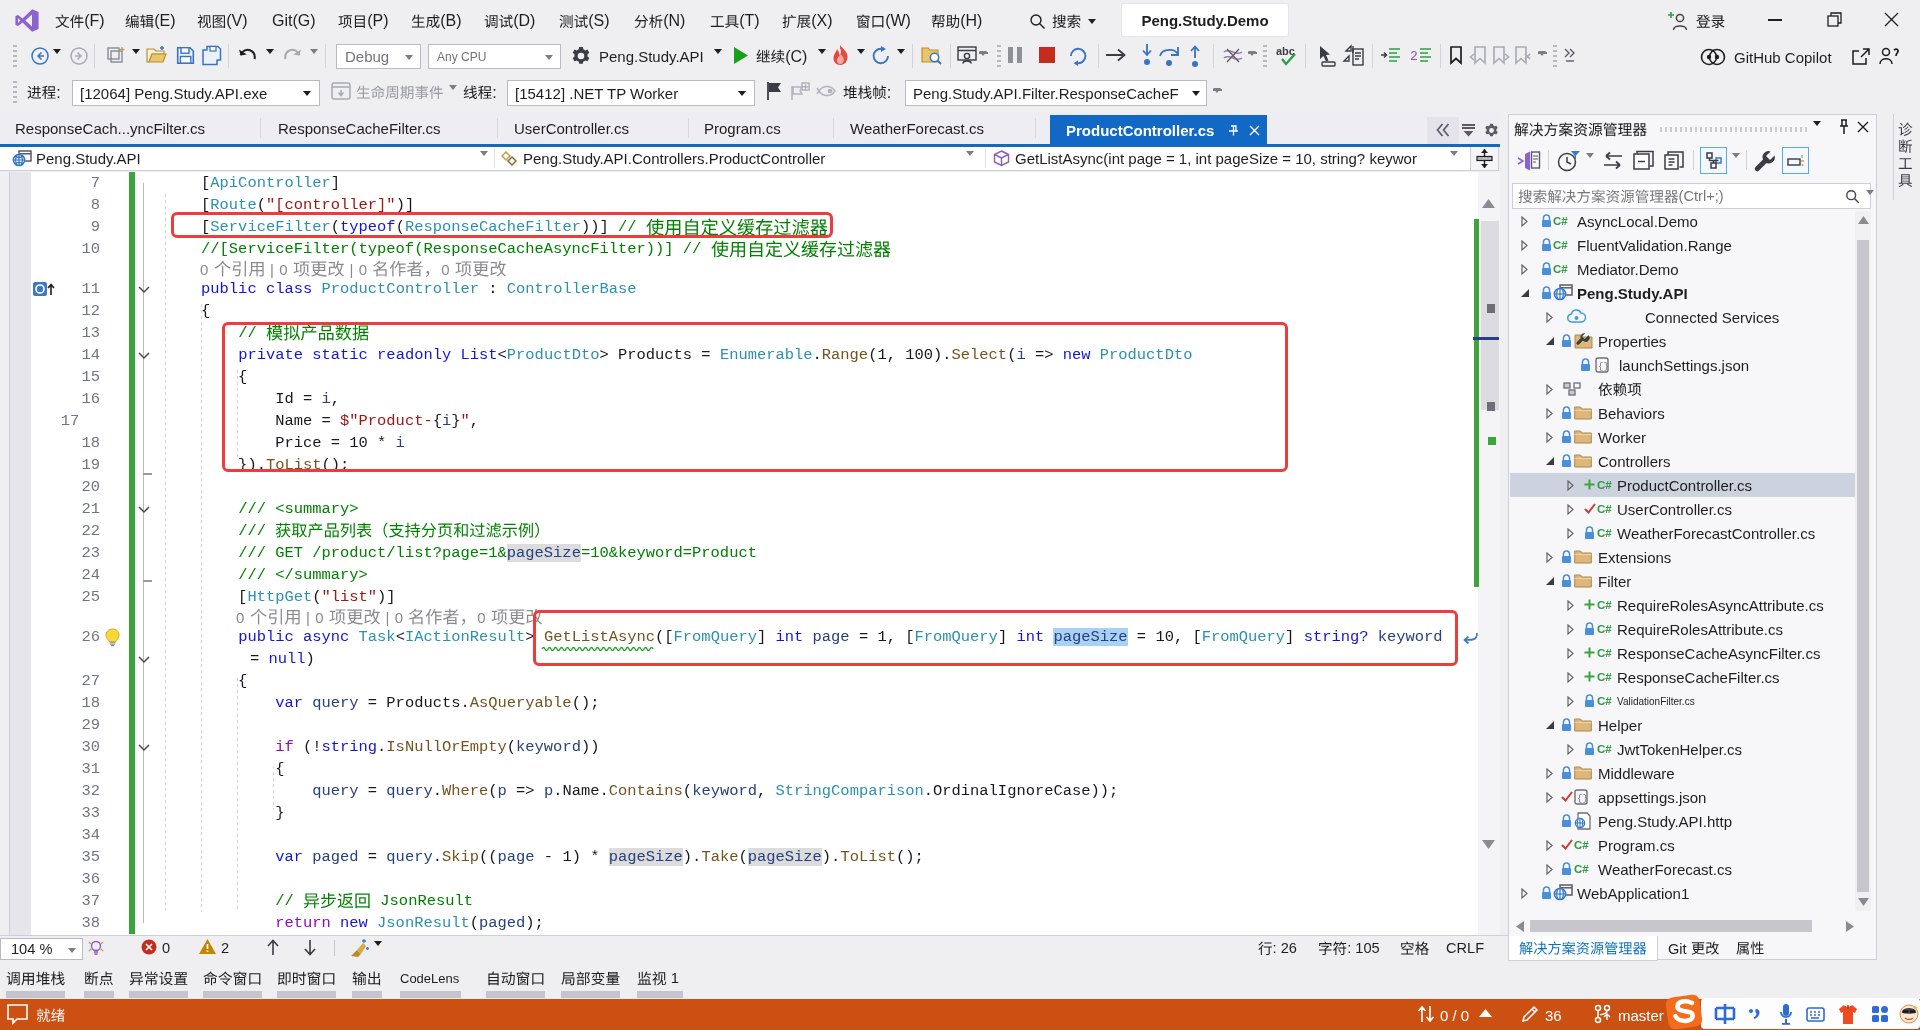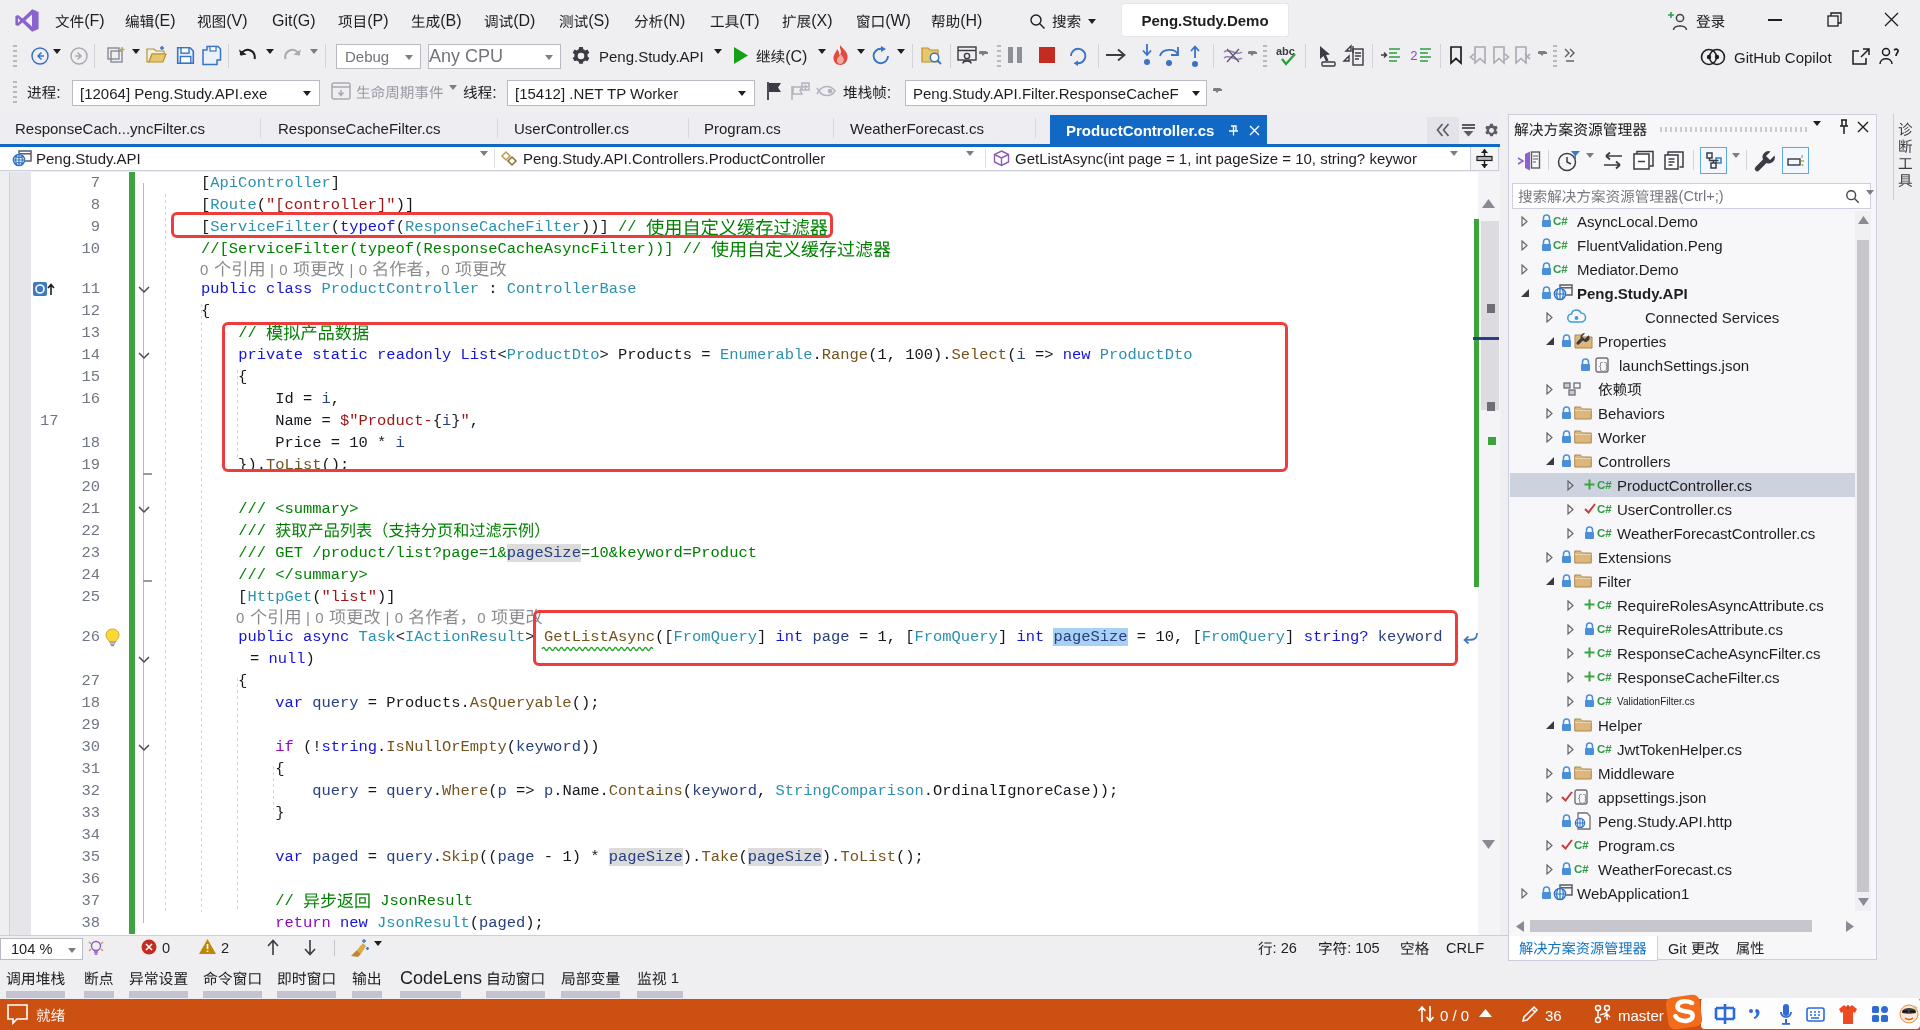--- a/index.html
+++ b/index.html
@@ -305,21 +305,21 @@
 <path d="M19 3.5 L17.3 9.6 L11.2 8.4 Z" fill="#A9A9B2" stroke="none"></path>
     </svg>
   </div>
 <div style="left:310px;top:54px"><span class="caret caretg"></span></div>
 <div style="left:325px;top:44px;width:1px;height:24px;background:#D2D2DA"></div>
 <div class="combo" style="left:336px;top:44px;width:85px;height:25px">
     <span style="color:#72727A;font-size:15px;margin-left:8px">Debug</span>
     <span class="caret caretg" style="position:absolute;right:7px;top:10px"></span>
   </div>
 <div class="combo" style="left:428px;top:44px;width:133px;height:25px">
-    <span style="color:#72727A;font-size:18px;">Any CPU</span>
+    <span style="color:#72727A;font-size:12px;margin-left:8px">Any CPU</span>
     <span class="caret caretg" style="position:absolute;right:7px;top:10px"></span>
   </div>
 <div style="left:571px;top:46px">
     <svg width="20" height="20" viewBox="0 0 20 20" fill="#3B3B44">
 <path d="M8.2 1 h3.6 l.5 2.3 a7 7 0 0 1 1.9 1.1 l2.3-.8 1.8 3.1-1.8 1.6 a7 7 0 0 1 0 2.2 l1.8 1.6-1.8 3.1-2.3-.8 a7 7 0 0 1-1.9 1.1 l-.5 2.3 h-3.6 l-.5-2.3 a7 7 0 0 1-1.9-1.1 l-2.3.8-1.8-3.1 1.8-1.6 a7 7 0 0 1 0-2.2 L1.7 6.7 3.5 3.6 l2.3.8 a7 7 0 0 1 1.9-1.1 Z M10 6.7 a3.3 3.3 0 1 0 0 6.6 3.3 3.3 0 0 0 0-6.6 Z" fill-rule="evenodd"></path>
     </svg>
   </div>
 <div class="t" style="left:599px;top:44px;width:120px;height:25px;font-size:15px">Peng.Study.API</div>
 <div style="left:714px;top:54px"><span class="caret"></span></div>
 <div style="left:733px;top:46px">
@@ -651,21 +651,21 @@
 <div class="t mono" style="left:40px;top:172px;width:60px;height:22px;color:#6F7585;justify-content:flex-end"><span style="width:100%;text-align:right">7</span></div>
 <div class="t mono" style="left:40px;top:194px;width:60px;height:22px;color:#6F7585;justify-content:flex-end"><span style="width:100%;text-align:right">8</span></div>
 <div class="t mono" style="left:40px;top:216px;width:60px;height:22px;color:#6F7585;justify-content:flex-end"><span style="width:100%;text-align:right">9</span></div>
 <div class="t mono" style="left:40px;top:238px;width:60px;height:22px;color:#6F7585;justify-content:flex-end"><span style="width:100%;text-align:right">10</span></div>
 <div class="t mono" style="left:40px;top:278px;width:60px;height:22px;color:#6F7585;justify-content:flex-end"><span style="width:100%;text-align:right">11</span></div>
 <div class="t mono" style="left:40px;top:300px;width:60px;height:22px;color:#6F7585;justify-content:flex-end"><span style="width:100%;text-align:right">12</span></div>
 <div class="t mono" style="left:40px;top:322px;width:60px;height:22px;color:#6F7585;justify-content:flex-end"><span style="width:100%;text-align:right">13</span></div>
 <div class="t mono" style="left:40px;top:344px;width:60px;height:22px;color:#6F7585;justify-content:flex-end"><span style="width:100%;text-align:right">14</span></div>
 <div class="t mono" style="left:40px;top:366px;width:60px;height:22px;color:#6F7585;justify-content:flex-end"><span style="width:100%;text-align:right">15</span></div>
 <div class="t mono" style="left:40px;top:388px;width:60px;height:22px;color:#6F7585;justify-content:flex-end"><span style="width:100%;text-align:right">16</span></div>
-<div class="t mono" style="left:40px;top:410px;width:60px;height:22px;color:#6F7585;justify-content:flex-end"><span style="width:100%;text-align:left">17</span></div>
+<div class="t mono" style="left:40px;top:410px;width:60px;height:22px;color:#6F7585;justify-content:flex-end"><span style="width:100%;text-align:center">17</span></div>
 <div class="t mono" style="left:40px;top:432px;width:60px;height:22px;color:#6F7585;justify-content:flex-end"><span style="width:100%;text-align:right">18</span></div>
 <div class="t mono" style="left:40px;top:454px;width:60px;height:22px;color:#6F7585;justify-content:flex-end"><span style="width:100%;text-align:right">19</span></div>
 <div class="t mono" style="left:40px;top:476px;width:60px;height:22px;color:#6F7585;justify-content:center"><span style="width:100%;text-align:right">20</span></div>
 <div class="t mono" style="left:40px;top:498px;width:60px;height:22px;color:#6F7585;justify-content:flex-end"><span style="width:100%;text-align:right">21</span></div>
 <div class="t mono" style="left:40px;top:520px;width:60px;height:22px;color:#6F7585;justify-content:flex-end"><span style="width:100%;text-align:right">22</span></div>
 <div class="t mono" style="left:40px;top:542px;width:60px;height:22px;color:#6F7585;justify-content:flex-end"><span style="width:100%;text-align:right">23</span></div>
 <div class="t mono" style="left:40px;top:564px;width:60px;height:22px;color:#6F7585;justify-content:flex-end"><span style="width:100%;text-align:right">24</span></div>
 <div class="t mono" style="left:40px;top:586px;width:60px;height:22px;color:#6F7585;justify-content:flex-end"><span style="width:100%;text-align:right">25</span></div>
 <div class="t mono" style="left:40px;top:626px;width:60px;height:22px;color:#6F7585;justify-content:flex-end"><span style="width:100%;text-align:right">26</span></div>
 <div class="t mono" style="left:40px;top:670px;width:60px;height:22px;color:#6F7585;justify-content:flex-end"><span style="width:100%;text-align:right">27</span></div>
@@ -1099,21 +1099,21 @@
       <path d="M1 1 L6 5.5 L1 10 Z" fill="none" stroke="#646464" stroke-width="1.2"></path>
     </svg>
   </div>
 <div style="left:1541px;top:238px">
     <svg width="11" height="14" viewBox="0 0 11 14">
 <path d="M2.5 6 V4 a3 3 0 0 1 6 0 V6" fill="none" stroke="#4A90D9" stroke-width="1.5"></path>
 <rect x="1" y="6" width="9" height="7" rx="1" fill="#4A90D9"></rect>
     </svg>
   </div>
 <div style="left:1553px;top:237px;width:17px;height:16px;color:#2E9B42;font-size:11.5px;font-weight:bold;display:flex;align-items:center;font-family:'Liberation Sans'">C#</div>
-<div class="t" style="left:1577px;top:233px;width:250px;height:24px;font-size:15px;">FluentValidation.Peng</div>
+<div class="t" style="left:1577px;top:233px;width:250px;height:24px;font-size:15px;">FluentValidation.Range</div>
 <div style="left:1521px;top:264px">
     <svg width="7" height="11" viewBox="0 0 7 11">
       <path d="M1 1 L6 5.5 L1 10 Z" fill="none" stroke="#646464" stroke-width="1.2"></path>
     </svg>
   </div>
 <div style="left:1541px;top:262px">
     <svg width="11" height="14" viewBox="0 0 11 14">
 <path d="M2.5 6 V4 a3 3 0 0 1 6 0 V6" fill="none" stroke="#4A90D9" stroke-width="1.5"></path>
 <rect x="1" y="6" width="9" height="7" rx="1" fill="#4A90D9"></rect>
     </svg>
@@ -1644,21 +1644,21 @@
       </g>
     </svg></div>
 <div style="left:277px;top:991px;width:59px;height:7px;background:#C3C4CF"></div>
 <div class="fr" style="left:352px;top:965px;height:26px;"><svg width="29.6" height="14.8" viewBox="0 -880 2000 1000" fill="currentColor" style="flex:none;display:block;">
       <g transform="scale(1,-1)">
         <use href="#g8f93" x="0"></use>
         <use href="#g51fa" x="1000"></use>
       </g>
     </svg></div>
 <div style="left:352px;top:991px;width:30px;height:7px;background:#C3C4CF"></div>
-<div class="t" style="left:400px;top:965px;width:90px;height:26px;font-size:18px">CodeLens</div>
+<div class="t" style="left:400px;top:965px;width:90px;height:26px;font-size:13px">CodeLens</div>
 <div style="left:400px;top:991px;width:61px;height:7px;background:#C3C4CF"></div>
 <div class="fr" style="left:486px;top:965px;height:26px;"><svg width="59.2" height="14.8" viewBox="0 -880 4000 1000" fill="currentColor" style="flex:none;display:block;">
       <g transform="scale(1,-1)">
         <use href="#g81ea" x="0"></use>
         <use href="#g52a8" x="1000"></use>
         <use href="#g7a97" x="2000"></use>
         <use href="#g53e3" x="3000"></use>
       </g>
     </svg></div>
 <div style="left:486px;top:991px;width:59px;height:7px;background:#C3C4CF"></div>

